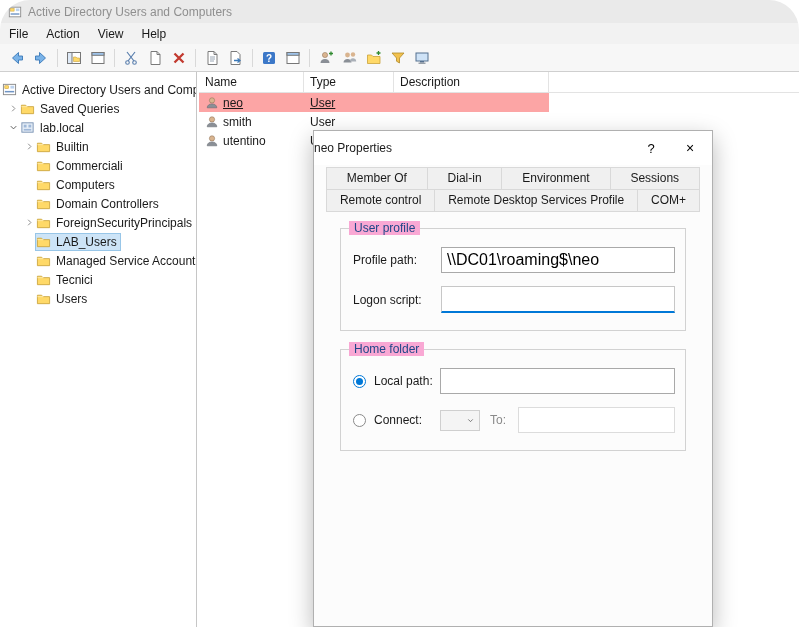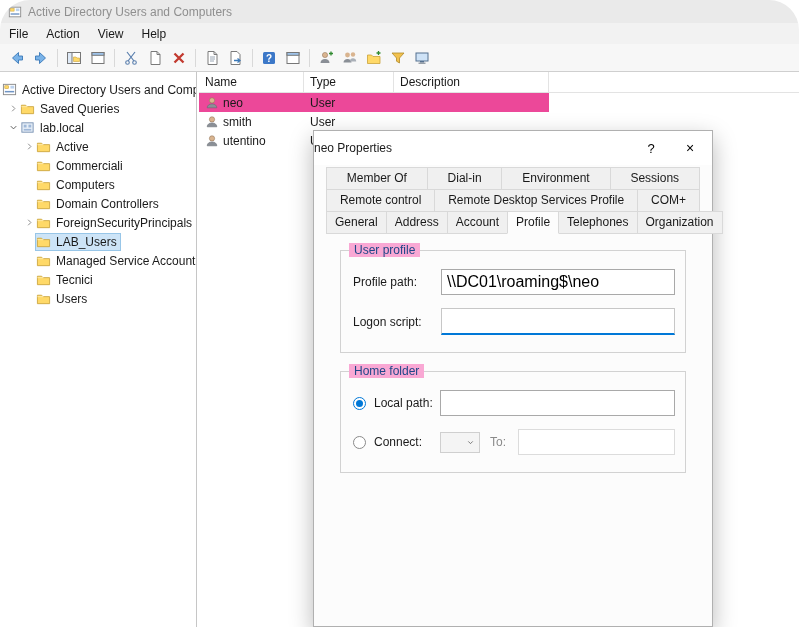--- a/index.html
+++ b/index.html
@@ -38,21 +38,21 @@
   .lvl2 { padding-left:22px; }
   .tree-item.selected .sel-wrap { background:#cde4f7; outline:1px solid #98c6e8; display:flex; align-items:center; }
   .sel-wrap { display:flex; align-items:center; }
 
   
   .list-header { display:flex; height:21px; align-items:stretch; border-bottom:1px solid #e3e3e3; }
   .col-h { display:flex; align-items:center; padding-left:6px; border-right:1px solid #e3e3e3; cursor:default; }
   .col-name { width:105px; } .col-type { width:90px; } .col-desc { width:155px; }
   .col-fill { flex:1; border-right:none; }
   .list-row { display:flex; height:19px; align-items:center; width:350px; cursor:default; }
-  .list-row.selected { background:#ec4899; }
+  .list-row.selected { background:#fca5a5;text-decoration:underline; }
   .cell { display:flex; align-items:center; padding-left:6px; overflow:hidden; white-space:nowrap; }
   .cell .uicon { margin-right:4px; display:flex; }
 
   
   .dialog { position:absolute; left:313px; top:130px; width:400px; height:497px; background:#fcfcfc; border:1px solid #b0b0b0; box-shadow:0 8px 22px rgba(0,0,0,.28); }
   .dlg-titlebar { height:34px; background:#ffffff; display:flex; align-items:center; }
   .dlg-controls { margin-left:auto; display:flex; height:100%; }
   .dlg-btn { width:34px; height:100%; border:none; background:transparent; font-family:inherit; font-size:13px; display:flex; align-items:center; justify-content:center; cursor:default; }
   .dlg-close { width:44px; font-size:14px; }
 
@@ -327,21 +327,21 @@
         <span class="chev">
             <svg width="11" height="11">
               <use href="#i-chev-r"></use>
             </svg>
           </span>
         <span class="ticon">
             <svg width="15" height="15">
               <use href="#i-folder"></use>
             </svg>
           </span>
-        <span class="tlabel">Active</span>
+        <span class="tlabel">Builtin</span>
       </div>
 
       <div class="tree-item lvl2">
         <span class="chev"></span>
         <span class="ticon">
             <svg width="15" height="15">
               <use href="#i-folder"></use>
             </svg>
           </span>
         <span class="tlabel">Commerciali</span>
@@ -489,28 +489,20 @@
       <div class="tabrow">
         <span class="tab">Member Of</span>
         <span class="tab">Dial-in</span>
         <span class="tab">Environment</span>
         <span class="tab">Sessions</span>
       </div>
       <div class="tabrow">
         <span class="tab">Remote control</span>
         <span class="tab">Remote Desktop Services Profile</span>
         <span class="tab">COM+</span>
-      </div>
-      <div class="tabrow">
-        <span class="tab">General</span>
-        <span class="tab">Address</span>
-        <span class="tab">Account</span>
-        <span class="tab active">Profile</span>
-        <span class="tab">Telephones</span>
-        <span class="tab">Organization</span>
       </div>
     </div>
 
     <div class="page">
 
       <div class="groupbox">
         <span class="group-label">User profile</span>
         <div class="form-row">
           <span class="flabel">Profile path:</span>
           <input class="field" type="text" value="\\DC01\roaming$\neo" style="">

